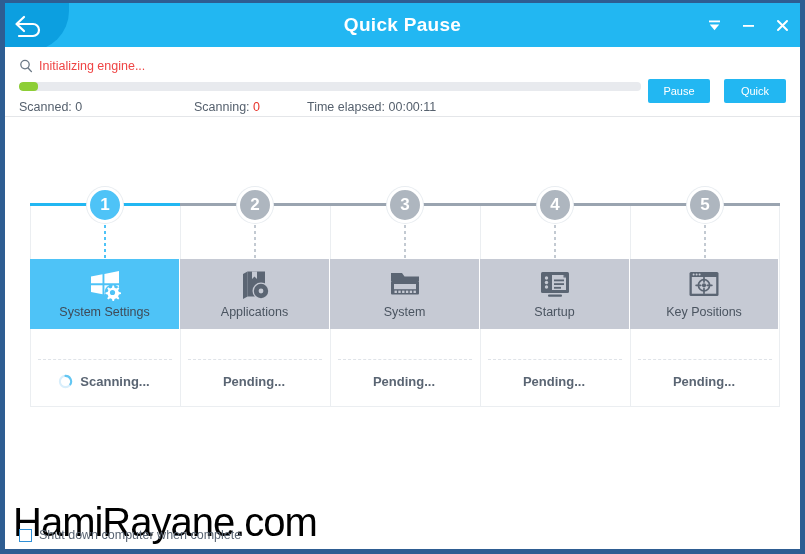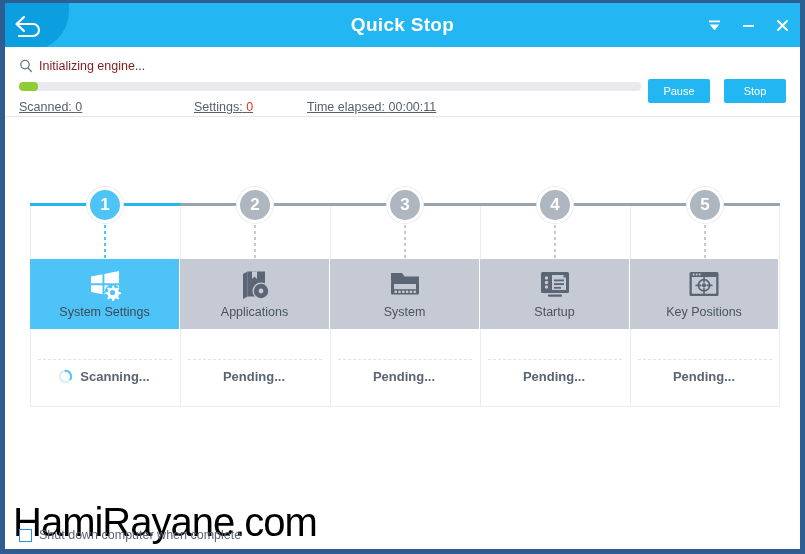--- a/index.html
+++ b/index.html
@@ -69,40 +69,39 @@
     padding: 10px 14px 0 14px;
     background: #ffffff;
     border-bottom: 1px solid #e4e6e9;
   }
   .status-line {
     display: flex; align-items: center; gap: 6px;
     height: 18px;
   }
   .magnifier { width: 14px; height: 14px; display:block; }
   .status-text {
-    font-size: 12.5px; color: #7f1d1d;
+    font-size: 12.5px; color: #ef4444;
   }
   .progress-track {
     margin-top: 7px;
     width: 622px; height: 9px;
     background: #e8eaee;
     border-radius: 4px;
     overflow: hidden;
   }
   .progress-fill {
     height: 100%;
     background: #8dce36;
     border-radius: 4px;
   }
   .stats-row {
     margin-top: 9px;
     display: flex;
     font-size: 12.5px;
     color: #56616e;
-    text-decoration: underline;
   }
   .stat { white-space: nowrap; }
   .stat-scanned { width: 175px; }
   .stat-detected { width: 113px; }
   .stat-val-red { color: #e8332a; }
   .stat-val { color: #56616e; }
   .action-btns {
     position: absolute;
     right: 14px; top: 32px;
     display: flex; gap: 14px;
@@ -200,21 +199,21 @@
   .step-divider {
     position: absolute;
     left: 8px; right: 8px; top: 172px;
     border-top: 1px dashed #dfe3e8;
   }
   .step-status {
     position: absolute;
     left: 0; top: 176px;
     width: 148px; height: 26px;
     display: flex;
-    align-items: center;
+    align-items: flex-end;
     justify-content: center;
     gap: 7px;
   }
   .spinner { width: 15px; height: 15px; display: block; }
   .status-label {
     font-size: 13px;
     font-weight: bold;
     color: #5a6573;
     white-space: nowrap;
   }
@@ -260,21 +259,21 @@
   <div class="titlebar">
     <div class="back-btn">
       <span>
         <svg width="34" height="26" viewBox="0 0 34 26" fill="none">
           <path d="M13 4 L5.5 11 L13 18" stroke="#ffffff" stroke-width="2.2" fill="none" stroke-linecap="round" stroke-linejoin="round"></path>
           <path d="M6 11 H22 A6 6 0 0 1 22 23 H8" stroke="#ffffff" stroke-width="2.2" fill="none" stroke-linecap="round" stroke-linejoin="round"></path>
         </svg>
       </span>
     </div>
 
-    <div class="window-title">Quick Stop</div>
+    <div class="window-title">Quick Pause</div>
 
     <div class="win-controls">
       <div class="win-ctrl">
         <svg width="15" height="15" viewBox="0 0 15 15">
           <rect x="2" y="2.5" width="11" height="1.8" fill="#ffffff"></rect>
           <path d="M2.8 6.5 L12.2 6.5 L7.5 12.2 Z" fill="#ffffff"></path>
         </svg>
       </div>
       <div class="win-ctrl">
         <svg width="15" height="15" viewBox="0 0 15 15">
@@ -303,32 +302,32 @@
     <div class="progress-track">
       <div class="progress-fill" id="progress-fill" style="width: 3%;"></div>
     </div>
 
     <div class="stats-row">
       <span class="stat stat-scanned">
         <span>Scanned:</span>
         <span class="stat-val">0</span>
       </span>
       <span class="stat stat-detected">
-        <span>Settings:</span>
+        <span>Scanning:</span>
         <span class="stat-val-red">0</span>
       </span>
       <span class="stat">
         <span>Time elapsed:</span>
         <span class="stat-val">00:00:11</span>
       </span>
     </div>
 
     <div class="action-btns">
       <button class="btn">Pause</button>
-      <button class="btn">Stop</button>
+      <button class="btn">Quick</button>
     </div>
   </div>
 
   <div class="steps" id="steps">
       <div class="step active">
         <div class="step-body"></div>
         <div class="step-topbar"></div>
         <div class="step-dots"></div>
         <div class="step-circle">1</div>
         <div class="icon-block">

